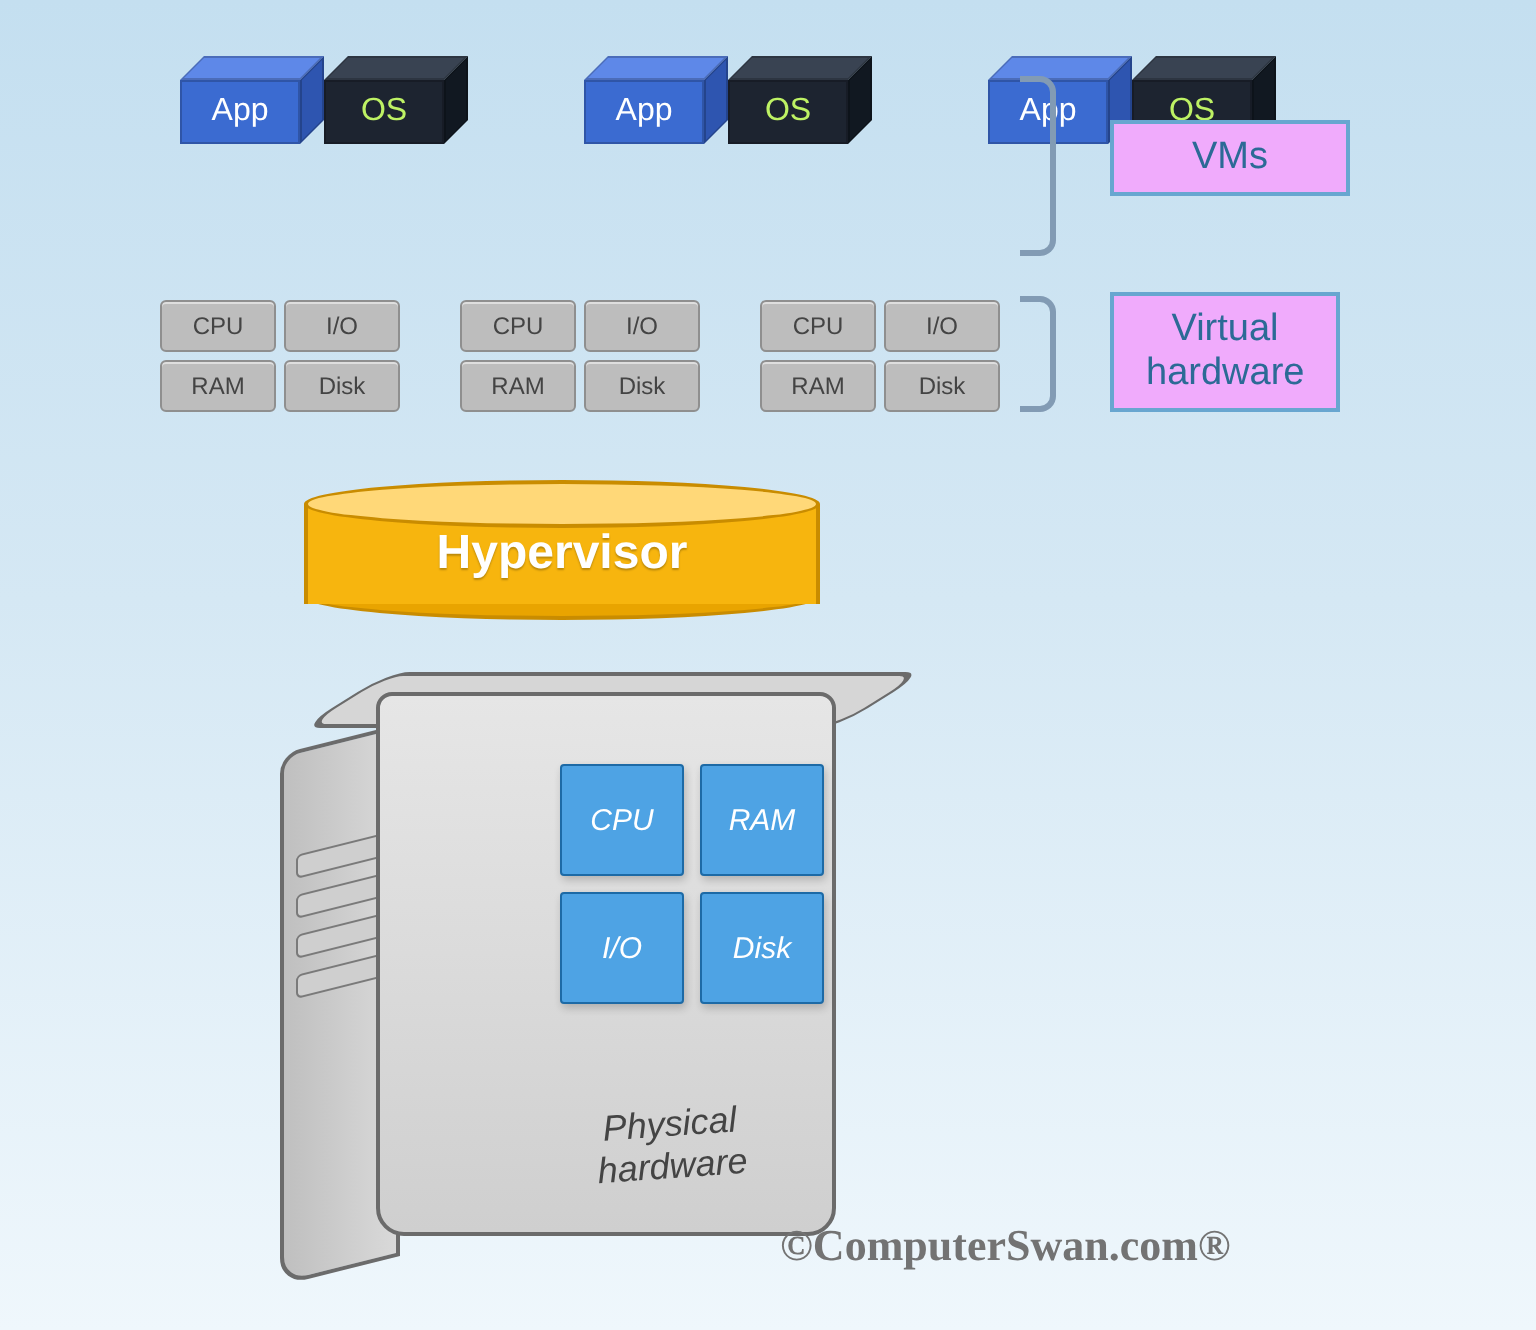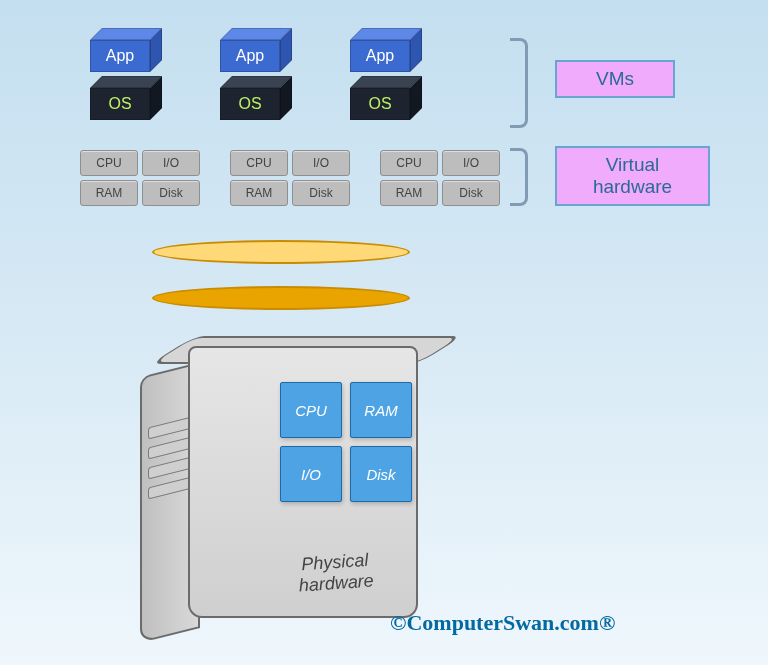--- a/index.html
+++ b/index.html
@@ -13,21 +13,21 @@
   }
 
   
   .stacks {
     position: absolute;
     top: 28px;
     left: 90px;
     display: flex;
     gap: 58px;
   }
-  .stack { display: flex; flex-direction: column; align-items: center; justify-content: space-between; }
+  .stack { display: flex; flex-direction: row; align-items: center; justify-content: space-between; }
 
   .cube {
     position: relative;
     width: 72px; height: 44px;
     margin-bottom: 4px;
   }
   .cube.app .face-front { background: #3b6bd1; color: #fff; }
   .cube.app .face-top   { background: #5e88e8; }
   .cube.app .face-side  { background: #2e55b0; }
   .cube.os  .face-front { background: #1d2430; color: #bef264; }
@@ -97,21 +97,21 @@
   .legend {
     position: absolute;
     background: #f0abfc;
     border: 2px solid #68a6d0;
     color: #2c6a96;
     font-size: 19px;
     padding: 6px 16px;
     text-align: center;
   }
   .legend.vms { top: 60px; left: 555px; width: 120px; }
-  .legend.vhw { top: 146px; left: 555px; width: 155px; line-height: 1.15; }
+  .legend.vhw { top: 146px; left: 555px; width: 115px; line-height: 1.15; }
 
   
   .cyl {
     position: absolute;
     top: 240px; left: 152px;
     width: 258px; height: 70px;
   }
   .cyl-body {
     position: absolute;
     top: 12px; left: 0;
@@ -203,21 +203,21 @@
     color: #444;
     transform: rotate(-4deg);
     line-height: 1.15;
     text-align: center;
   }
 
   .credit {
     position: absolute;
     left: 390px; top: 610px;
     font-size: 22px; font-weight: 700;
-    color: #0369a1;
+    color: #737373;
     font-family: "Comic Sans MS", "Segoe Script", cursive;
   }
 </style>
 </head>
 <body>
 
 <div class="stacks">
   <div class="stack">
     <div class="cube app">
       <div class="face-top"></div>
@@ -281,20 +281,21 @@
 <div class="legend vms">VMs</div>
 
 <div class="bracket vhw"></div>
 <div class="legend vhw">
   <span>Virtual</span><br>
   <span>hardware</span>
 </div>
 
 <div class="cyl">
   <div class="cyl-bot"></div>
+  <div class="cyl-body">Hypervisor</div>
   <div class="cyl-top"></div>
 </div>
 
 <div class="tower">
   <div class="tower-top"></div>
   <div class="tower-side"></div>
   <div class="vents">
     <div class="vent"></div>
       <div class="vent"></div>
       <div class="vent"></div>

